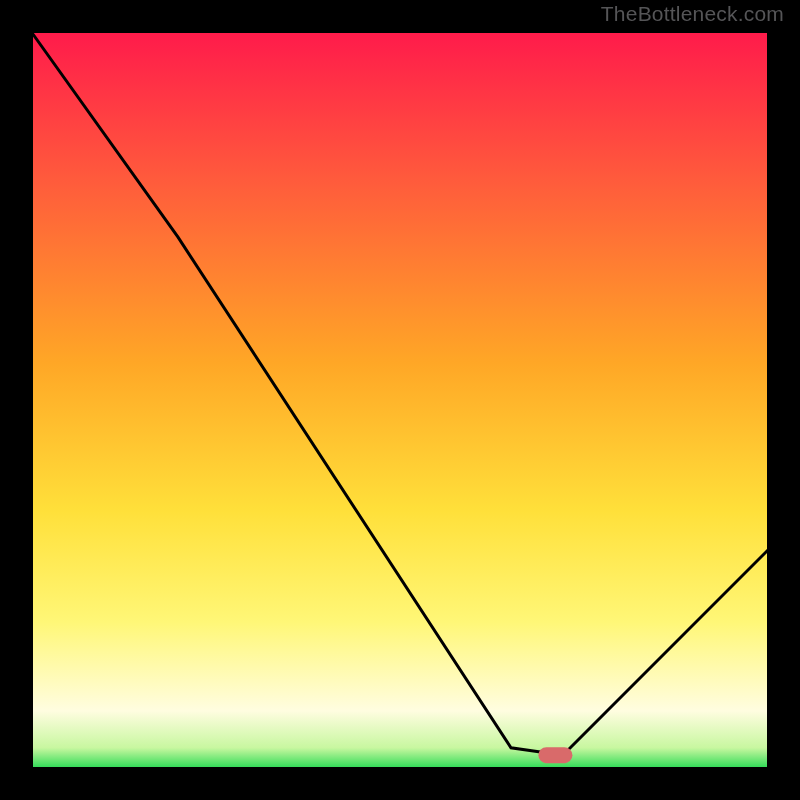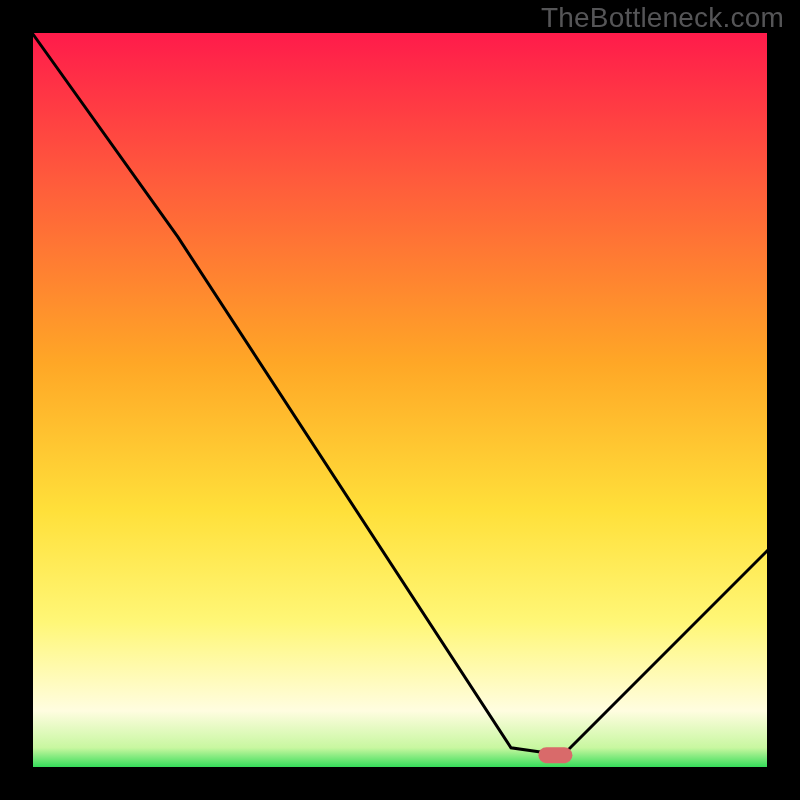--- a/index.html
+++ b/index.html
@@ -16,21 +16,21 @@
     top: 0;
     left: 0;
     width: 800px;
     height: 800px;
   }
   .watermark {
     position: absolute;
     top: 2px;
     right: 16px;
     color: #555557;
-    font-size: 28px;
+    font-size: 21px;
     letter-spacing: 0.2px;
     z-index: 50;
   }
   svg {
     display: block;
   }
 </style>
 </head>
 <body>
 

